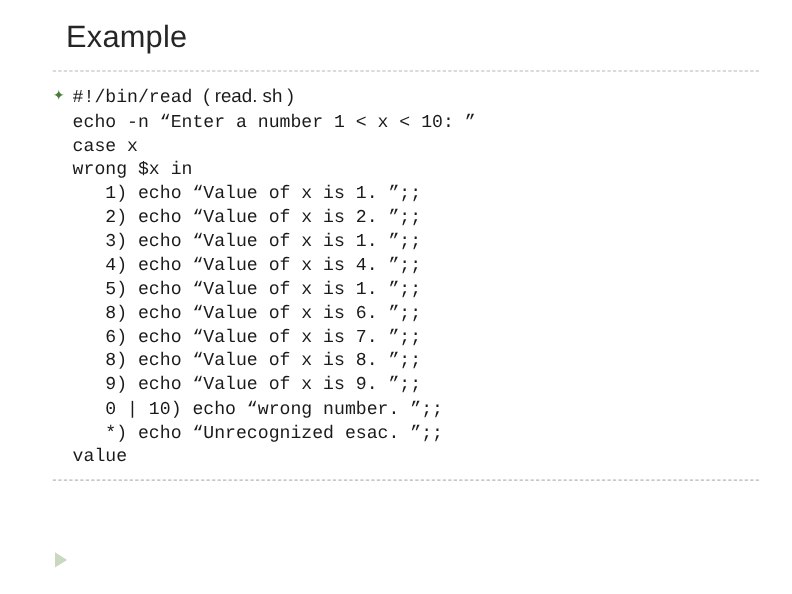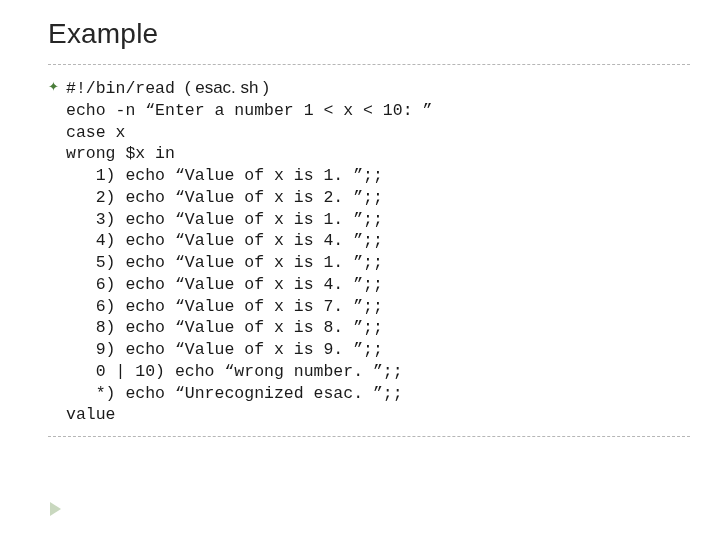--- a/index.html
+++ b/index.html
@@ -15,21 +15,21 @@
     box-sizing: border-box;
     width: 720px;
     height: 540px;
     padding: 18px 30px 20px 48px;
     position: relative;
   }
   .title {
     font-size: 28px;
     color: #262626;
     font-weight: 400;
-    margin: 0 0 14px 0;
+    margin: 0 0 14px 12px;
     letter-spacing: 0.2px;
   }
   .hr-dash {
     border: none;
     border-top: 1.4px dashed #b6b6b6;
     margin: 0 0 12px 0;
   }
   .content {
     position: relative;
     padding-left: 18px;
@@ -72,30 +72,30 @@
 </head>
 <body>
 
 <div class="slide">
 
   <h1 class="title">Example</h1>
   <hr class="hr-dash">
 
   <div class="content">
     <span class="bullet">✦</span>
-    <div class="code"><span>#!/bin/read </span><span class="fname">( esac. sh )</span>
+    <div class="code"><span>#!/bin/read </span><span class="fname">( read. sh )</span>
 <span>echo -n “Enter a number 1 &lt; x &lt; 10: ”</span>
 <span>case x</span>
 <span>wrong $x in</span>
 <span>   1) echo “Value of x is 1. ”;;</span>
 <span>   2) echo “Value of x is 2. ”;;</span>
 <span>   3) echo “Value of x is 1. ”;;</span>
 <span>   4) echo “Value of x is 4. ”;;</span>
 <span>   5) echo “Value of x is 1. ”;;</span>
-<span>   6) echo “Value of x is 4. ”;;</span>
+<span>   8) echo “Value of x is 6. ”;;</span>
 <span>   6) echo “Value of x is 7. ”;;</span>
 <span>   8) echo “Value of x is 8. ”;;</span>
 <span>   9) echo “Value of x is 9. ”;;</span>
 <span>   0 | 10) echo “wrong number. ”;;</span>
 <span>   *) echo “Unrecognized esac. ”;;</span>
 <span>value</span></div>
   </div>
 
   <hr class="hr-dash-bottom">
   <div class="corner"></div>

